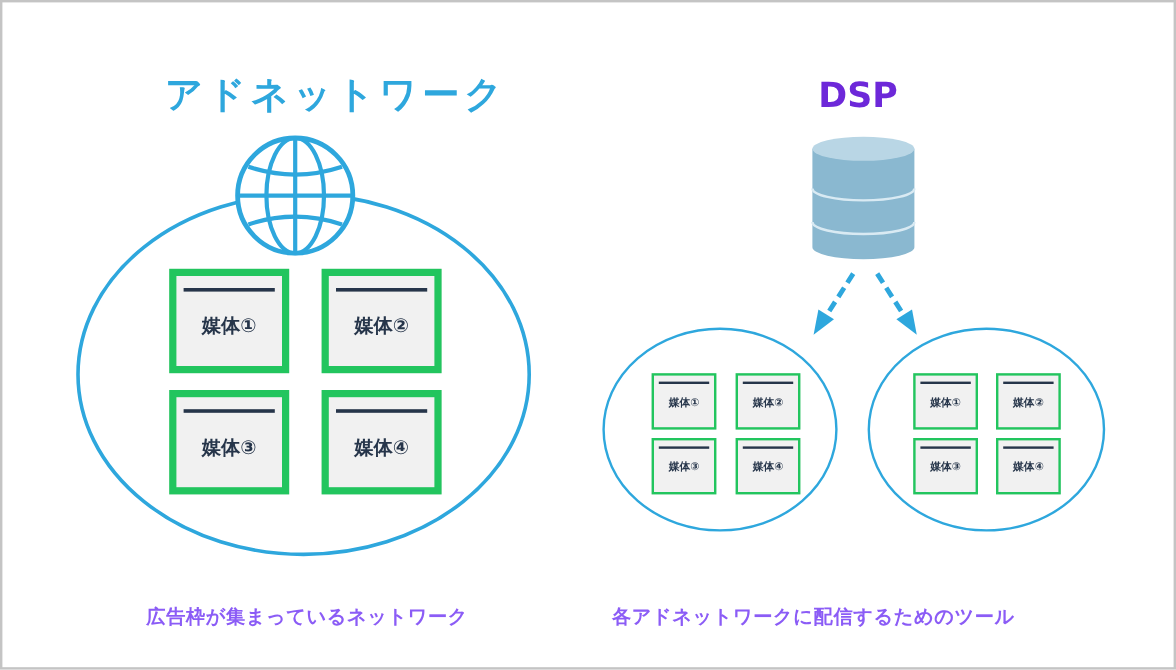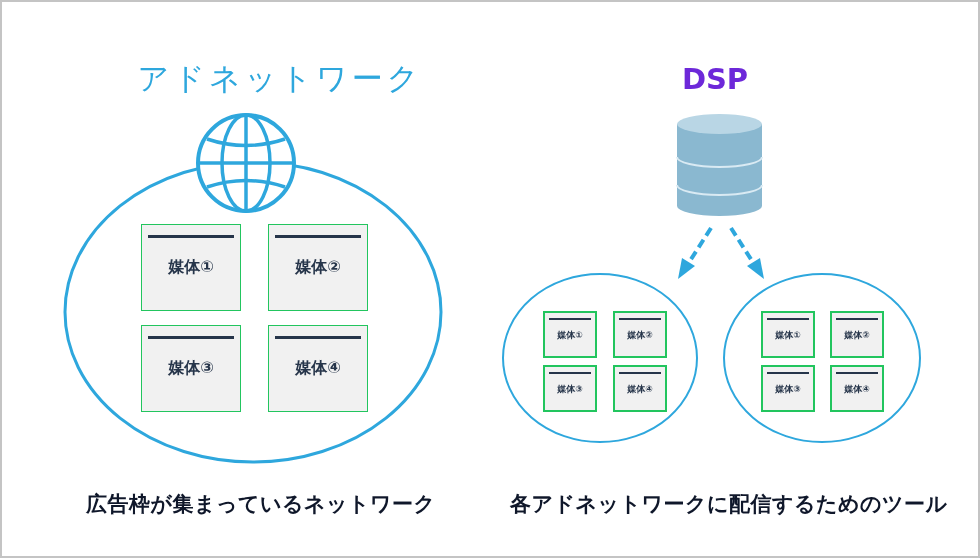--- a/index.html
+++ b/index.html
@@ -1,24 +1,24 @@
 <!DOCTYPE html>
 <html><head>
 <meta charset="utf-8">
 <style>
   html, body { margin: 0; padding: 0; }
   body { width: 980px; height: 558px; background: #ffffff; font-family: "DejaVu Sans", "Liberation Sans", sans-serif; position: relative; overflow: hidden; }
   .frame { position: absolute; left: 0; top: 0; width: 976px; height: 554px; border: 2px solid #c4c4c4; background: #ffffff; }
   svg.diagram { position: absolute; left: 0; top: 0; }
-  .title-left { position: absolute; left: 130px; top: 58px; width: 300px; text-align: center; font-size: 31px; font-weight: normal; color: #2ea7dd; letter-spacing: 4px; }
+  .title-left { position: absolute; left: 130px; top: 58px; width: 300px; text-align: center; font-size: 31px; font-weight: bold; color: #2ea7dd; letter-spacing: 4px; }
   .title-right { position: absolute; left: 655px; top: 62px; width: 120px; text-align: center; font-size: 29px; font-weight: bold; color: #6d28d9; }
-  .caption { position: absolute; top: 490px; font-size: 21px; font-weight: bold; color: #0f172a; white-space: nowrap; letter-spacing: 0.5px; }
+  .caption { position: absolute; top: 504px; font-size: 16px; font-weight: bold; color: #8b5cf6; white-space: nowrap; letter-spacing: 0.5px; }
   .caption-left { left: 86px; width: 340px; text-align: center; }
-  .caption-right { left: 510px; width: 420px; text-align: center; }
-  .media { position: absolute; background: #f1f1f1; border: 1px solid #22c55e; box-sizing: border-box; }
+  .caption-right { left: 510px; width: 420px; }
+  .media { position: absolute; background: #f1f1f1; border: 6px solid #22c55e; box-sizing: border-box; }
   .media .bar { position: absolute; left: 6px; right: 6px; height: 3px; background: #26354a; }
   .media .lbl { position: absolute; left: 0; right: 0; text-align: center; color: #26354a; font-weight: bold; white-space: nowrap; }
   .media.big { width: 100px; height: 87px; }
   .media.big .bar { top: 10px; }
   .media.big .lbl { top: 32px; font-size: 16px; }
   .media.small { width: 54px; height: 47px; border-width: 2px; }
   .media.small .bar { top: 5px; left: 4px; right: 4px; height: 2px; }
   .media.small .lbl { top: 16px; font-size: 9px; }
 </style>
 </head>

